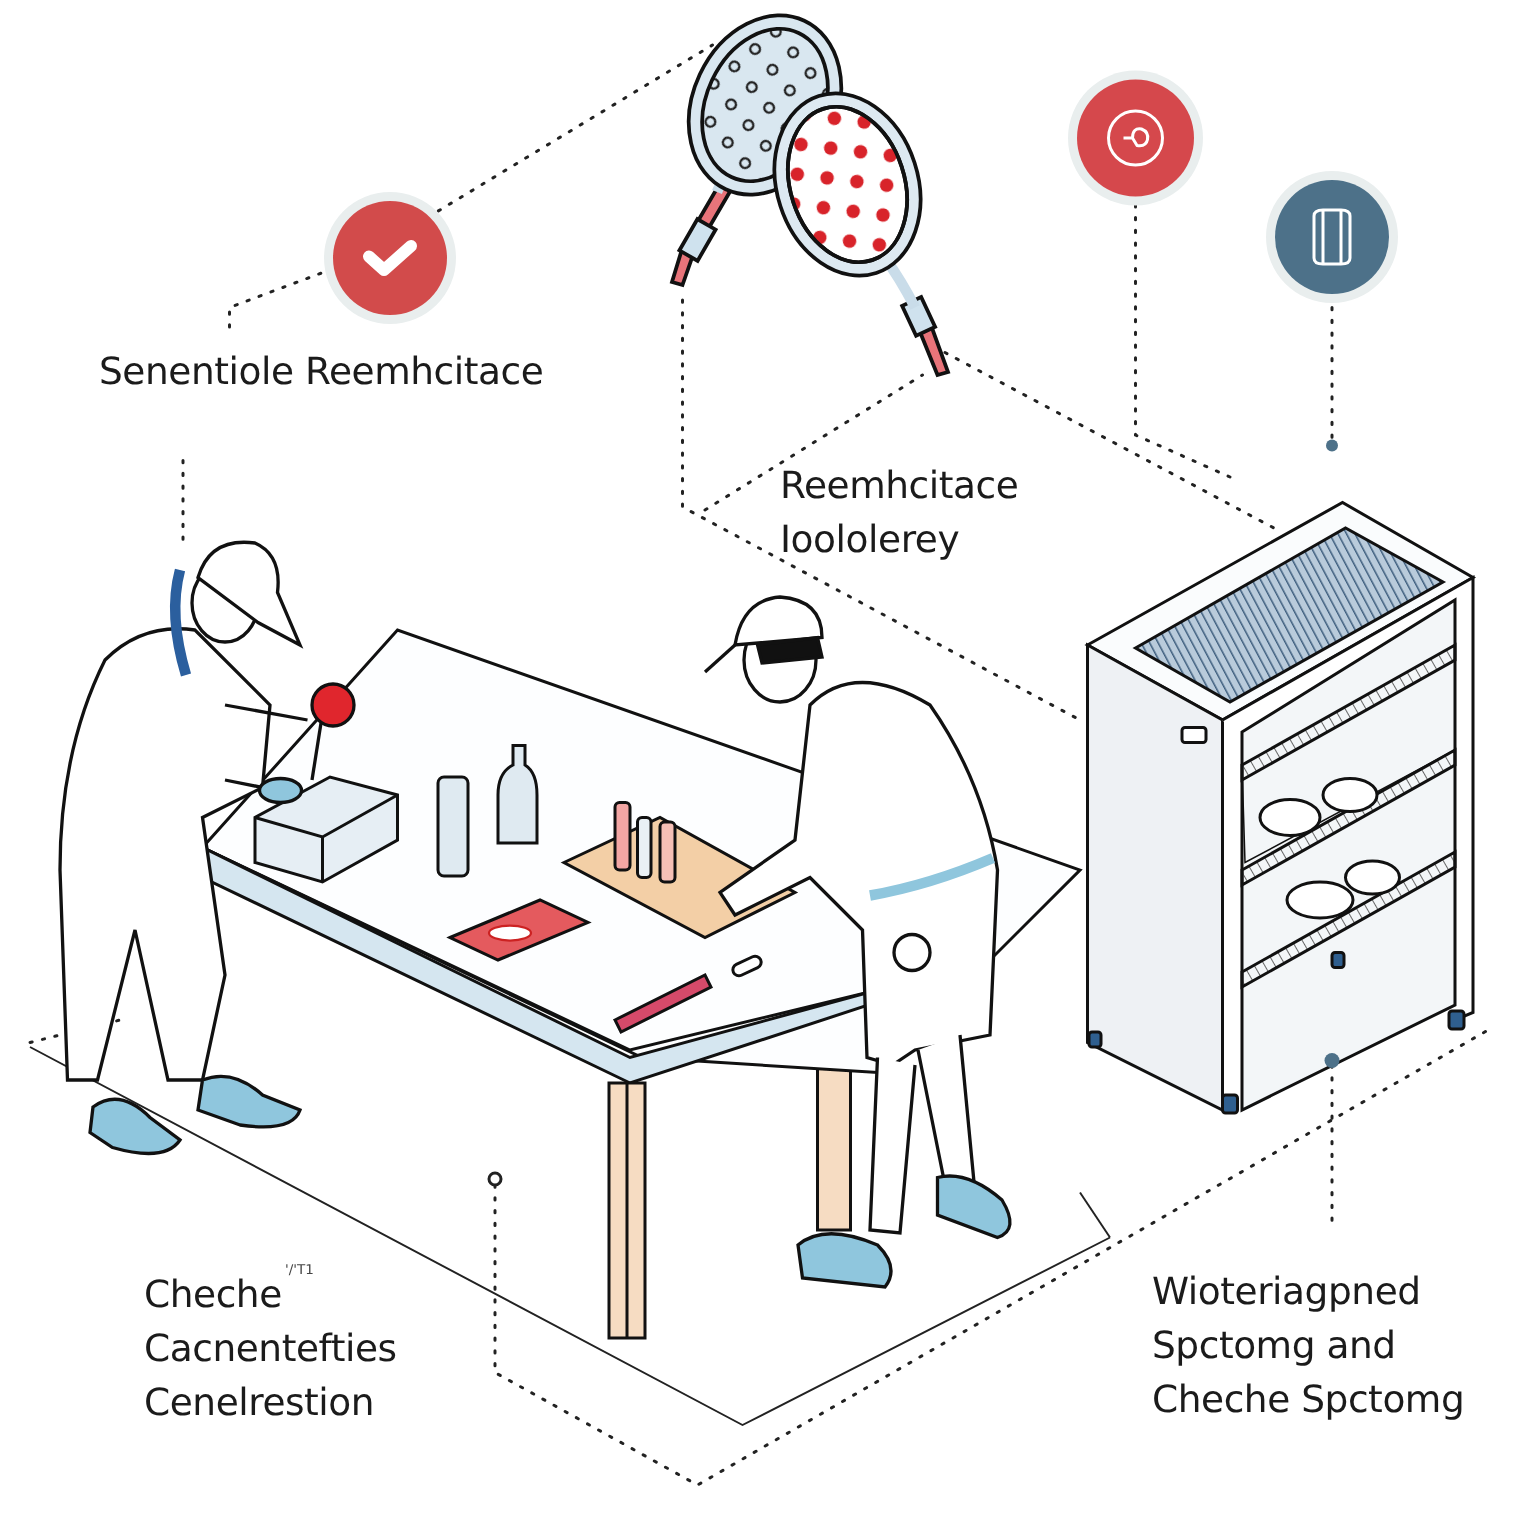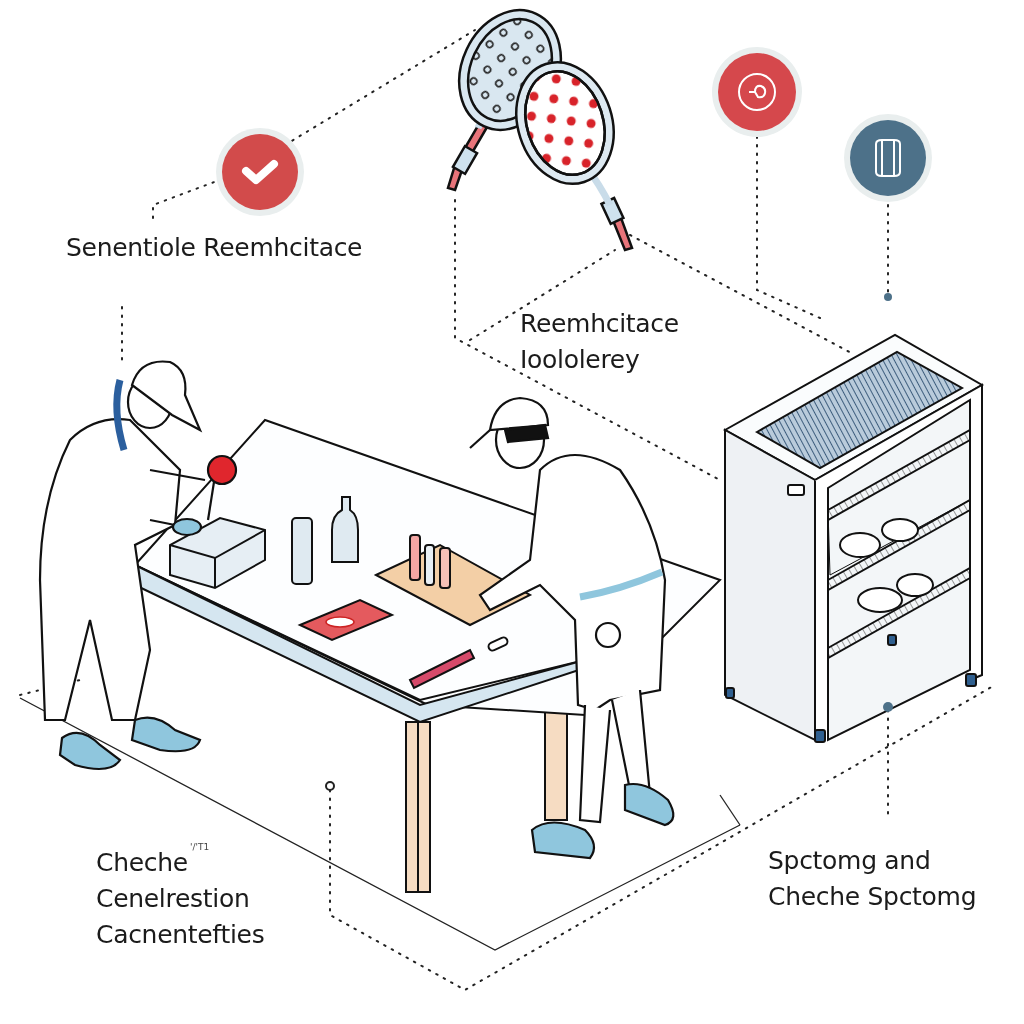--- a/index.html
+++ b/index.html
@@ -187,20 +187,21 @@
 </div>
 
 <div class="label" style="left:520px; top:306px; width:230px;">
   <span>Reemhcitace</span>
   <span>Ioololerey</span>
 </div>
 
 <div class="tiny" style="left:190px; top:842px;">'/'T1</div>
 <div class="label" style="left:96px; top:845px; width:180px;">
   <span>Cheche</span>
+  <span>Cacnentefties</span>
   <span>Cenelrestion</span>
-  <span>Cacnentefties</span>
 </div>
 
 <div class="label" style="left:768px; top:843px; width:215px;">
+  <span>Wioteriagpned</span>
   <span>Spctomg and</span>
   <span>Cheche Spctomg</span>
 </div>
 
 </body></html>

